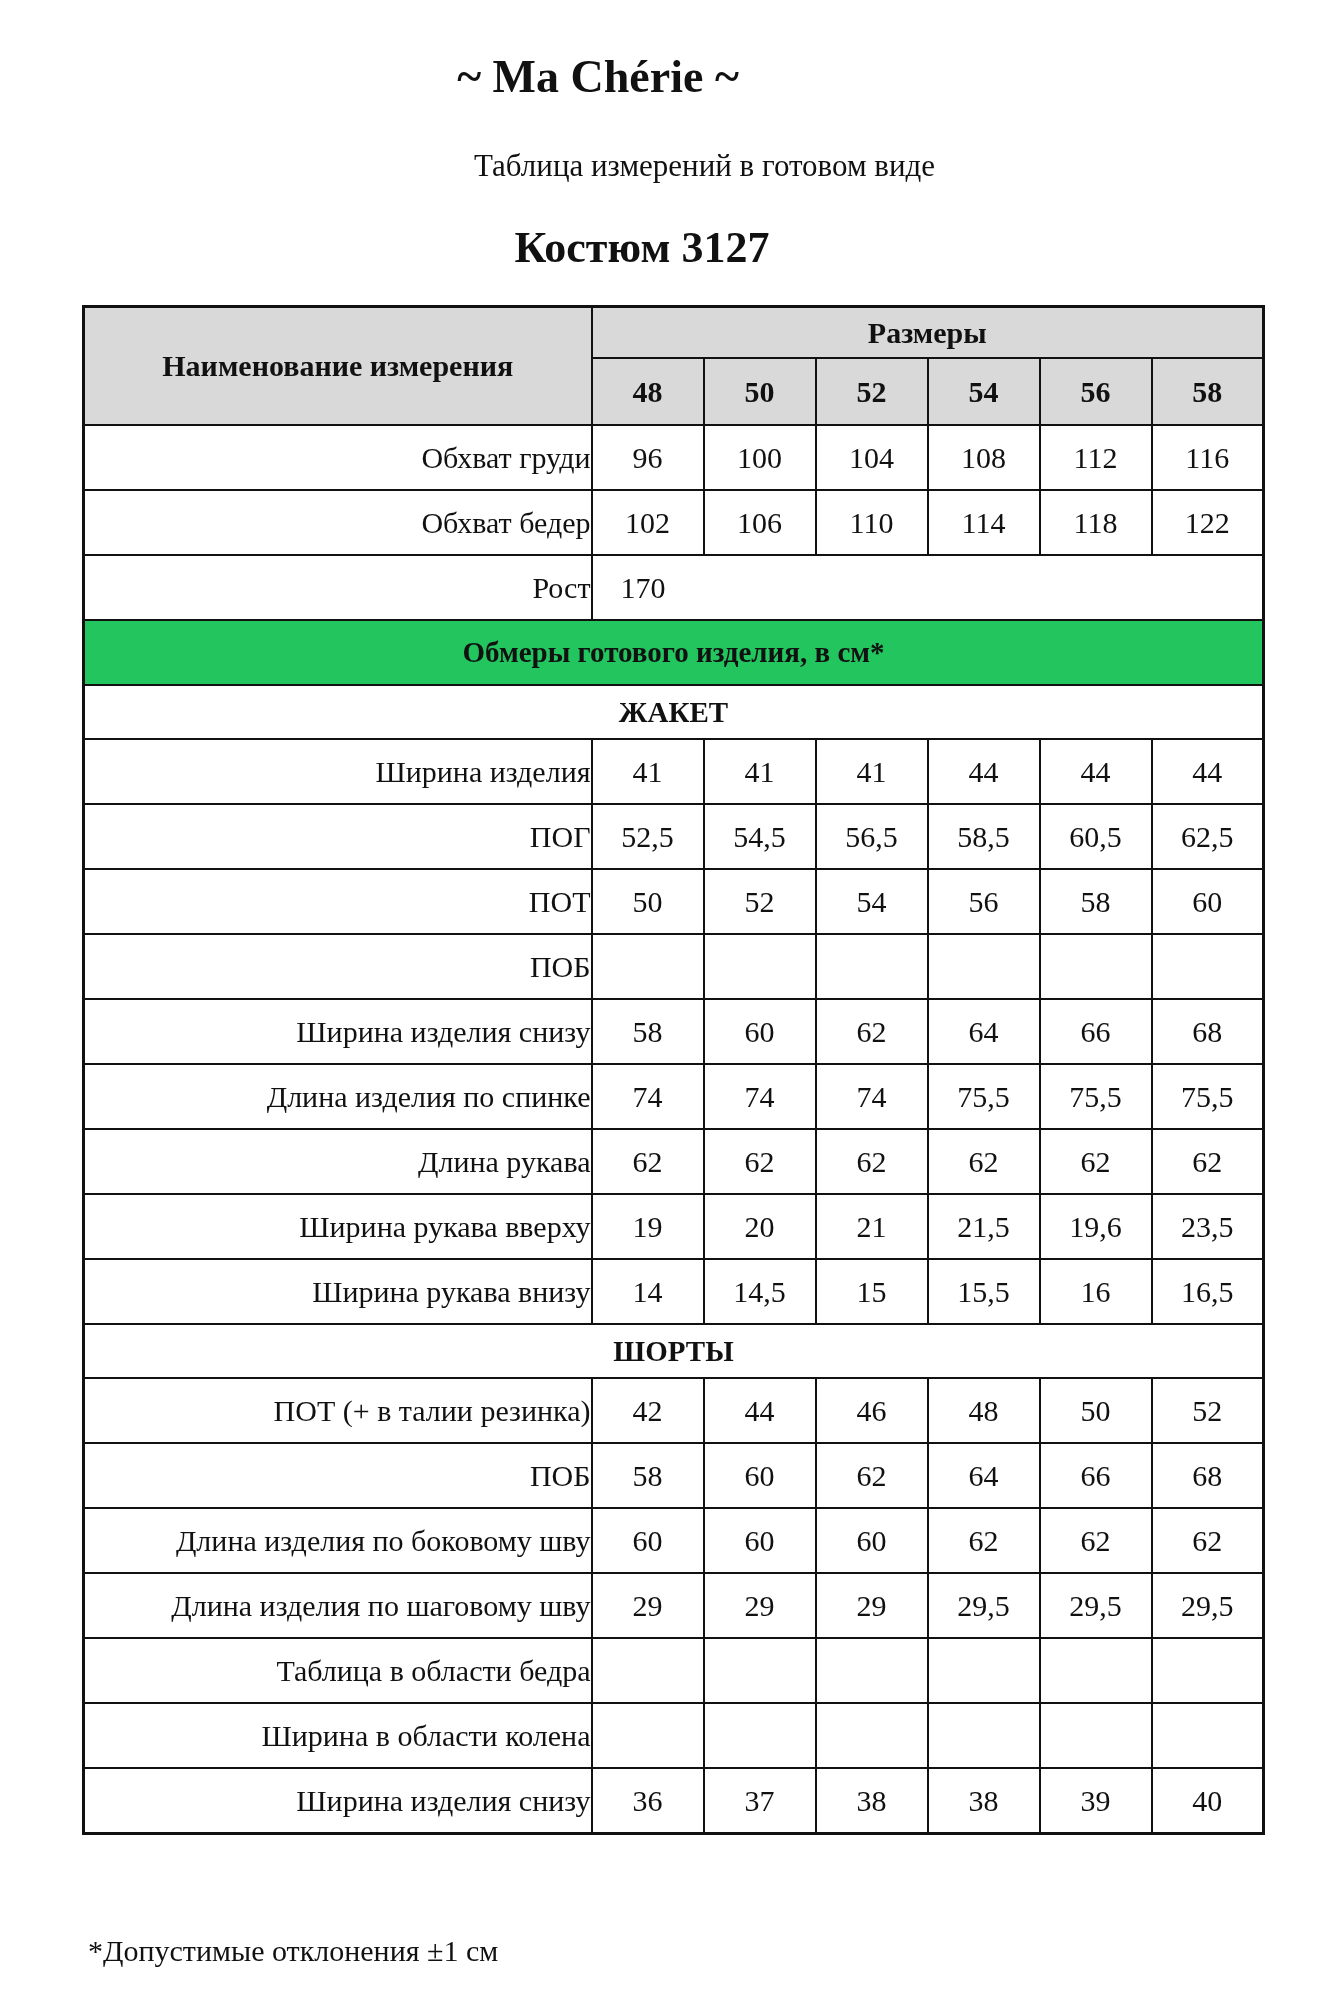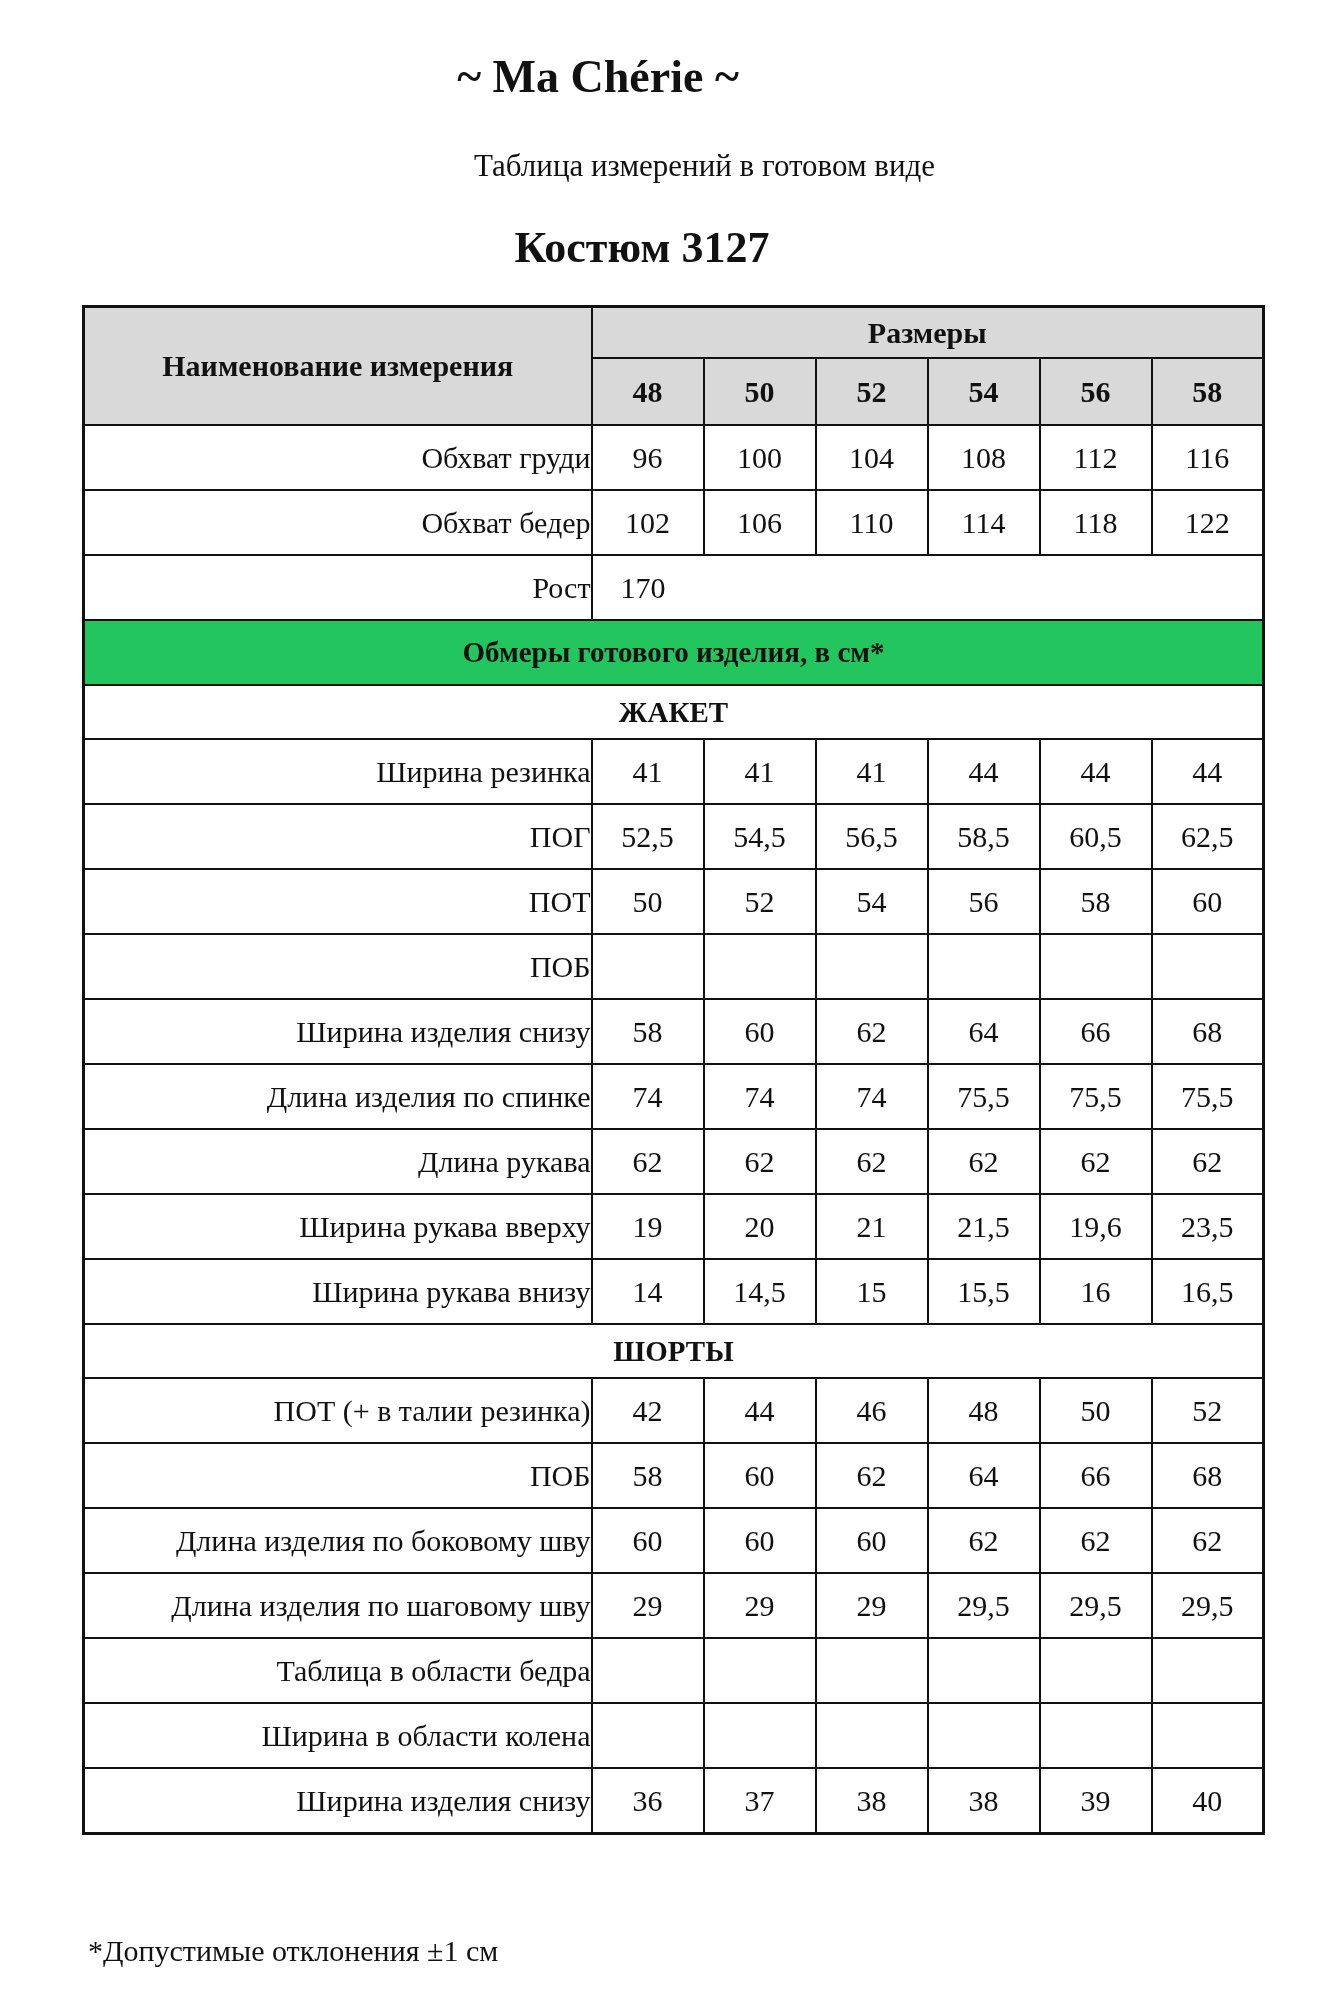--- a/index.html
+++ b/index.html
@@ -78,21 +78,21 @@
     </tr>
     <tr class="section">
       <td colspan="7">Обмеры готового изделия, в см*</td>
     </tr>
     <tr class="group">
       <td colspan="7">ЖАКЕТ</td>
     </tr>
   </tbody>
   <tbody id="jacket-body">
       <tr class="row">
-        <td class="label">Ширина резинка</td>
+        <td class="label">Ширина изделия</td>
         <td class="val">41</td>
         <td class="val">41</td>
         <td class="val">41</td>
         <td class="val">44</td>
         <td class="val">44</td>
         <td class="val">44</td>
       </tr>
       <tr class="row">
         <td class="label">ПОГ</td>
         <td class="val">52,5</td>

